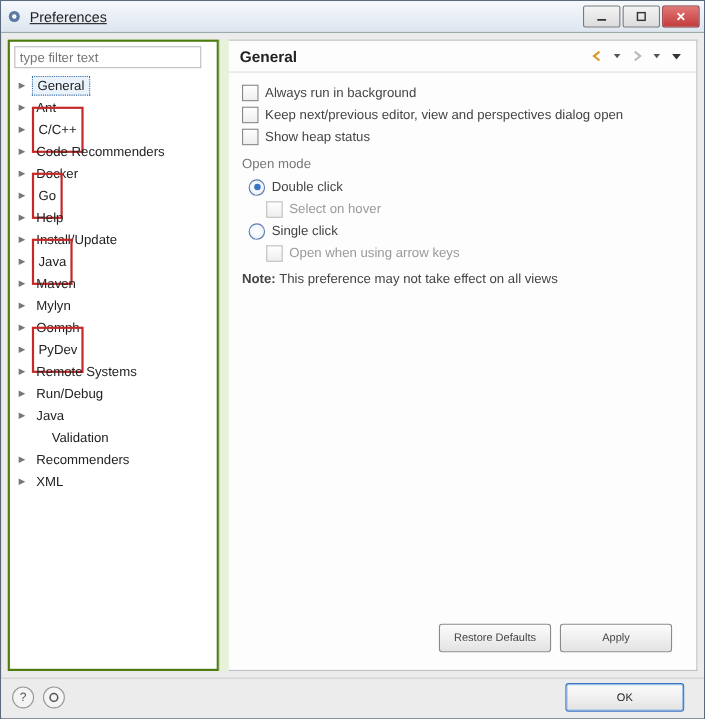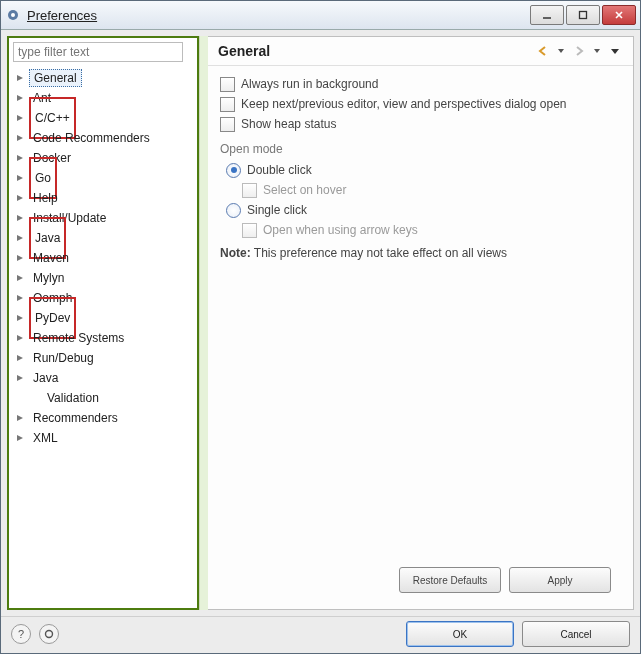--- a/index.html
+++ b/index.html
@@ -328,15 +328,14 @@
     <div class="l">
       <span class="hicon">?</span>
       <span class="hicon">
         <svg width="10" height="10">
             <circle cx="5" cy="5" r="3.5" fill="none" stroke="#555" stroke-width="1.4"></circle>
           </svg>
       </span>
     </div>
     <div class="btn def" style="min-width:86px;">OK</div>
     <div style="width:8px"></div>
-    <div class="btn" style="min-width:86px;">Cancel</div>
   </div>
 </div>
 
 </body></html>

